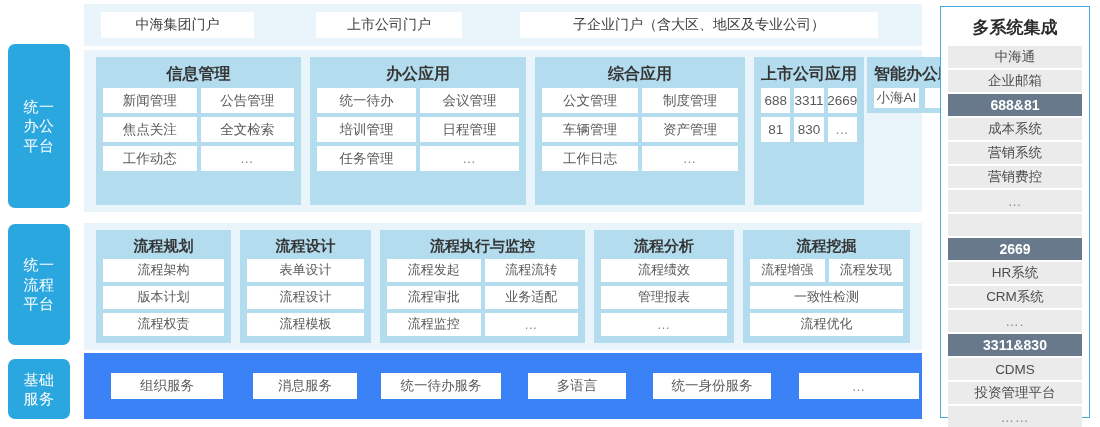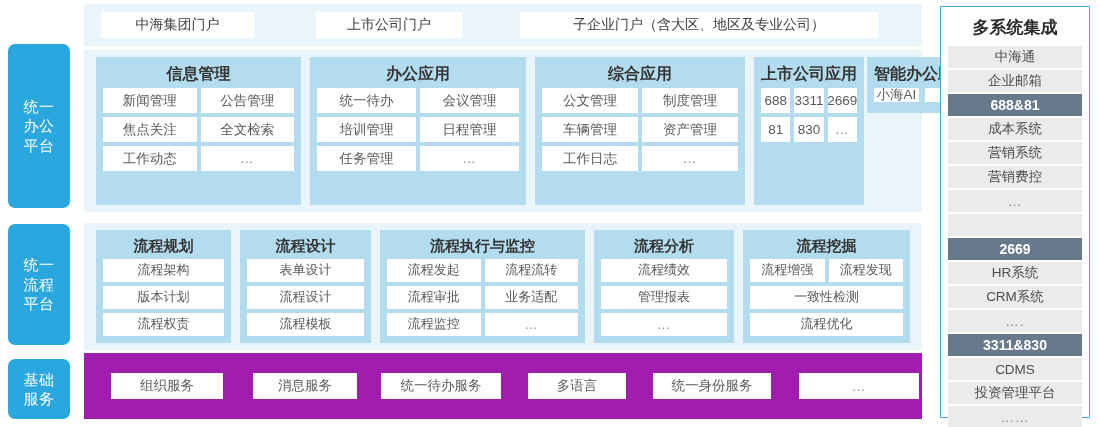--- a/index.html
+++ b/index.html
@@ -91,32 +91,32 @@
   .tile.dots{color:#8a8a8a;letter-spacing:1px;}
 
   
   .c-info{width:205px;}
   .c-office{width:216px;}
   .c-comp{width:210px;}
   .col-right{display:flex;flex-direction:row;gap:3px;flex:1;min-width:0;}
   .c-listed{flex:1;}
   .c-ai{height:56px;padding-bottom:5px;}
   .c-ai .tiles{gap:6px;}
-  .c-ai .tile{width:calc(50% - 3px);height:14px;}
+  .c-ai .tile{width:calc(50% - 3px);height:20px;}
 
   
   .f-plan{width:135px;}
   .f-design{width:131px;}
   .f-exec{width:205px;}
   .f-analysis{width:140px;}
   .f-mining{flex:1;}
 
   
   .base-strip{
-    background:#a21caf;flex:1;margin:0 8px 8px 8px;
+    background:#3b82f6;flex:1;margin:0 8px 8px 8px;
     display:flex;align-items:center;box-sizing:border-box;
   }
   .svc{
     background:#ffffff;height:26px;
     display:flex;align-items:center;justify-content:center;
     font-size:13.5px;color:#5a5a5a;white-space:nowrap;
     box-sizing:border-box;
   }
   .svc.s0{width:112px;margin-left:27px;}
   .svc.s1{width:104px;margin-left:30px;}

